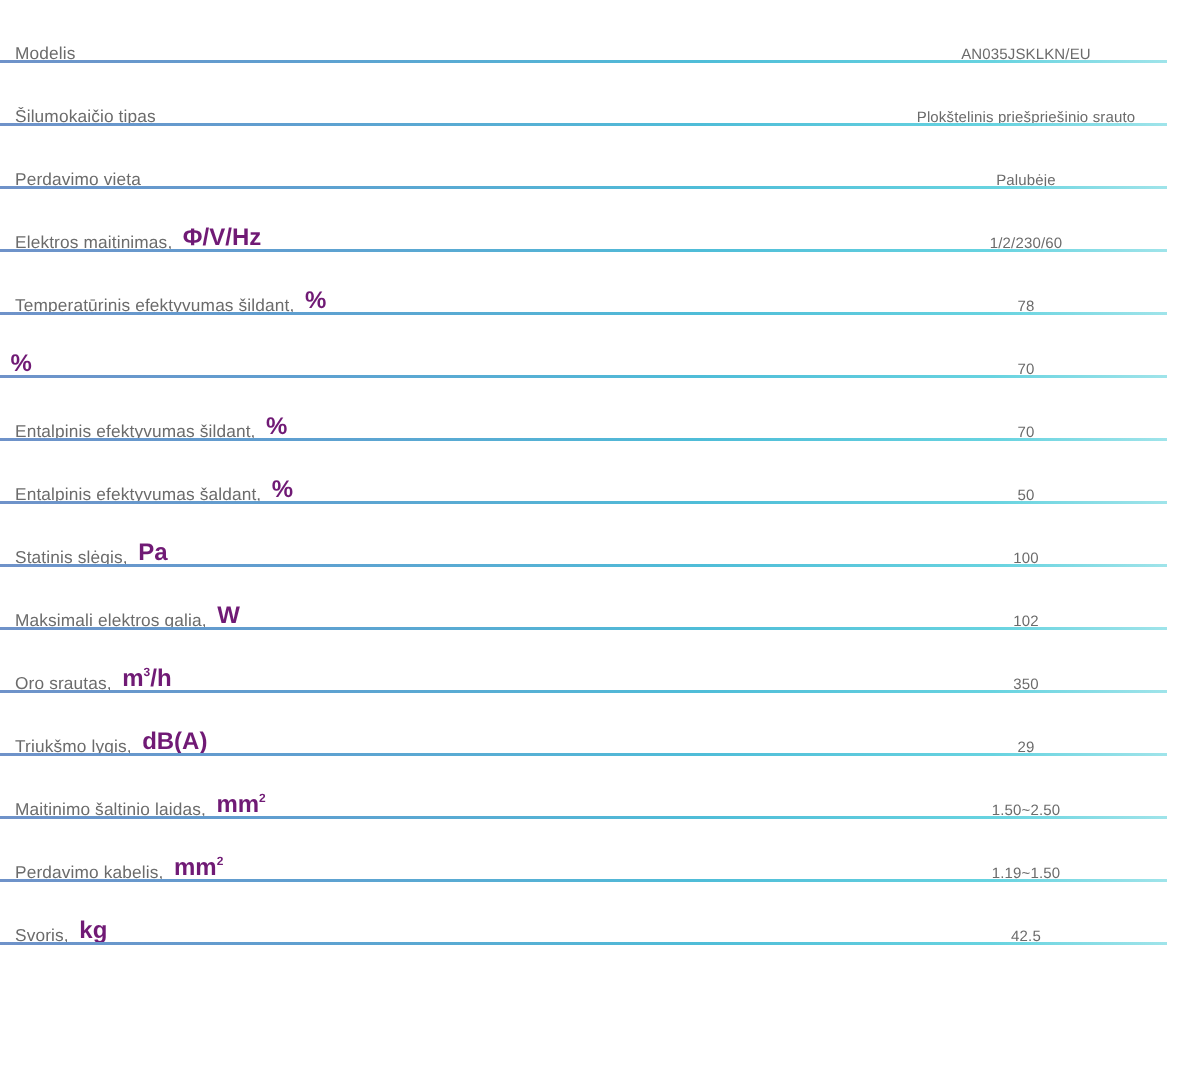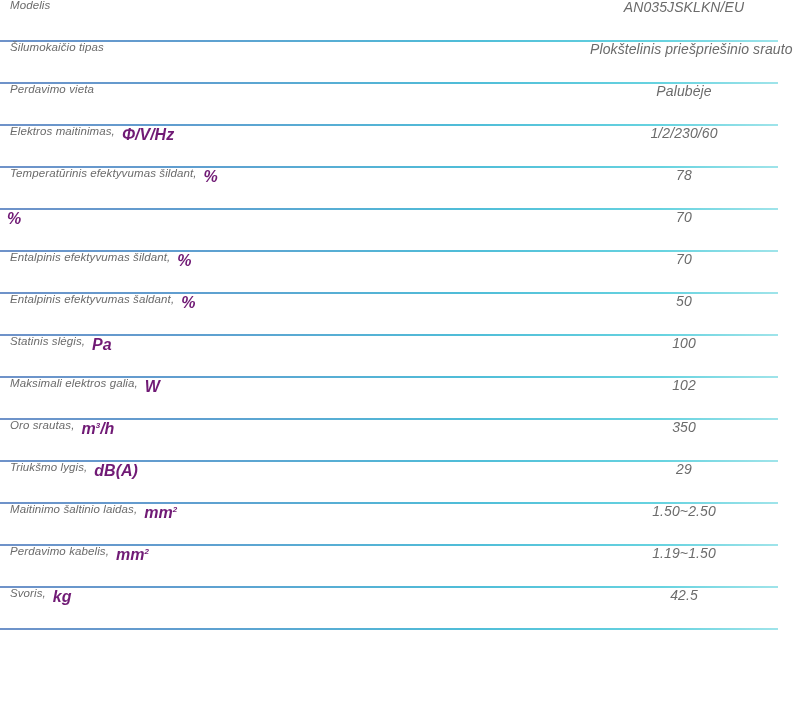--- a/index.html
+++ b/index.html
@@ -18,22 +18,21 @@
   #spec-table {
     width: 800px;
     box-sizing: border-box;
   }
 
   .spec-row {
     position: relative;
     height: 42px;
     box-sizing: border-box;
     display: flex;
-    align-items: flex-start;
-    font-style: italic;
+    align-items: flex-end;
   }
 
   
   .spec-row::after {
     content: "";
     position: absolute;
     left: 0;
     right: 22px;
     bottom: 0;
     height: 2px;
@@ -60,21 +59,21 @@
     font-size: 8px;
     vertical-align: super;
     line-height: 0;
   }
 
   .spec-value {
     position: absolute;
     left: 590px;
     width: 188px;
     text-align: center;
-    font-size: 14px;
+    font-size: 10px;
     color: #6b6b6b;
     letter-spacing: .1px;
     white-space: nowrap;
     line-height: 1;
   }
 </style>
 </head>
 <body>
 
 <div id="spec-table">

